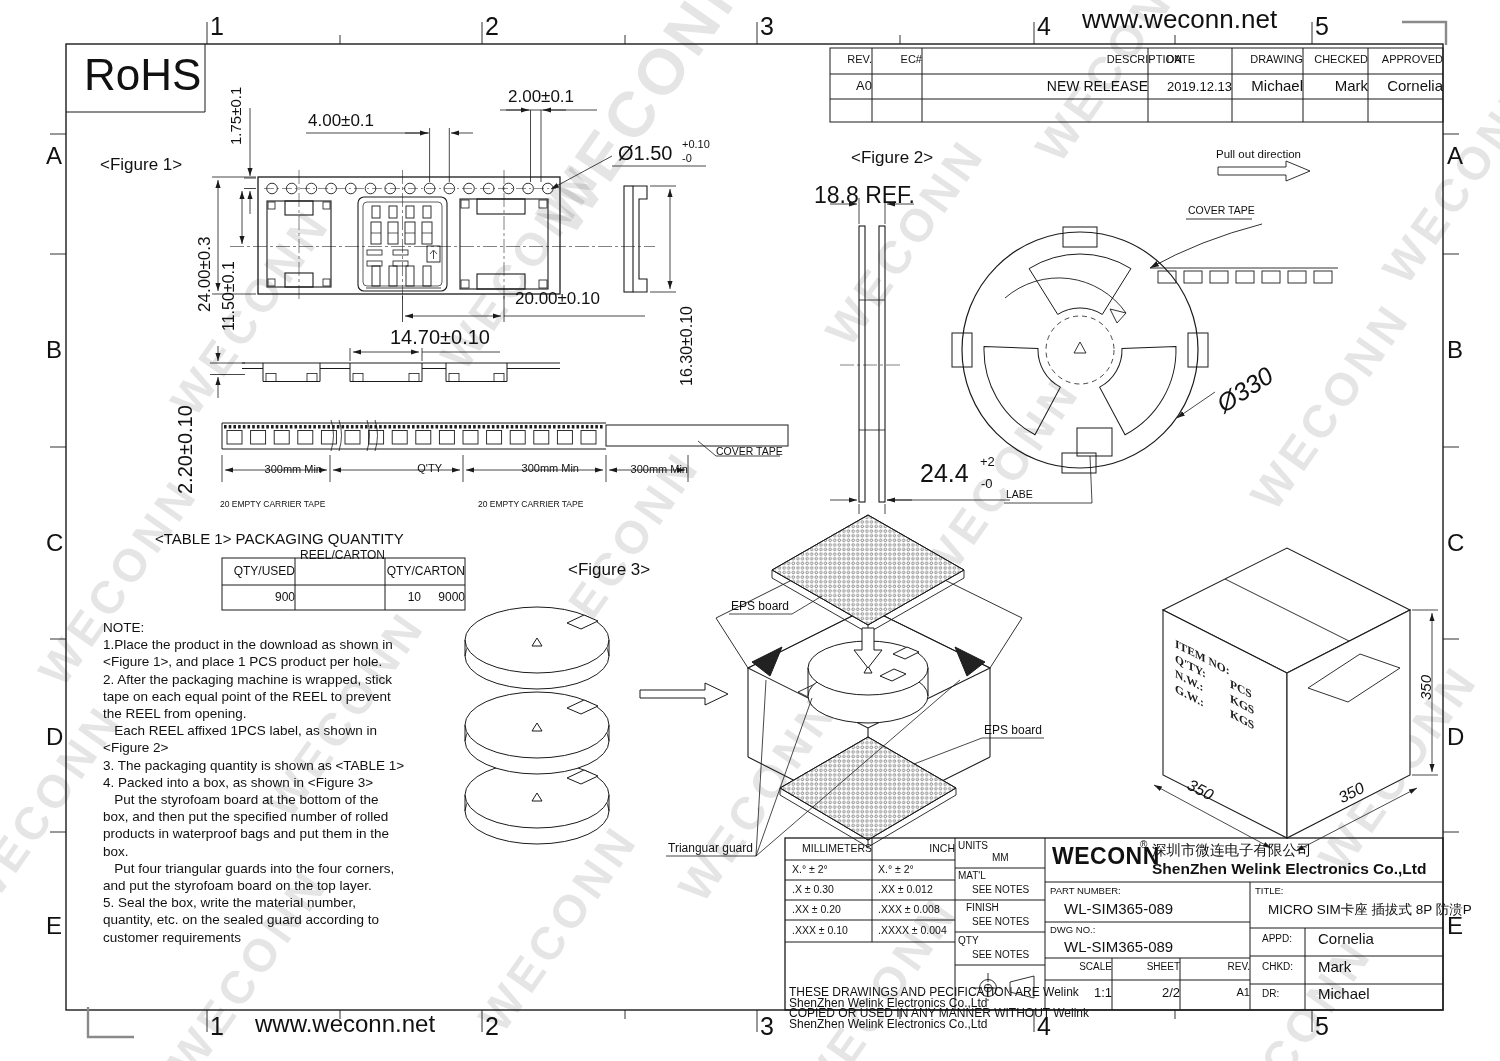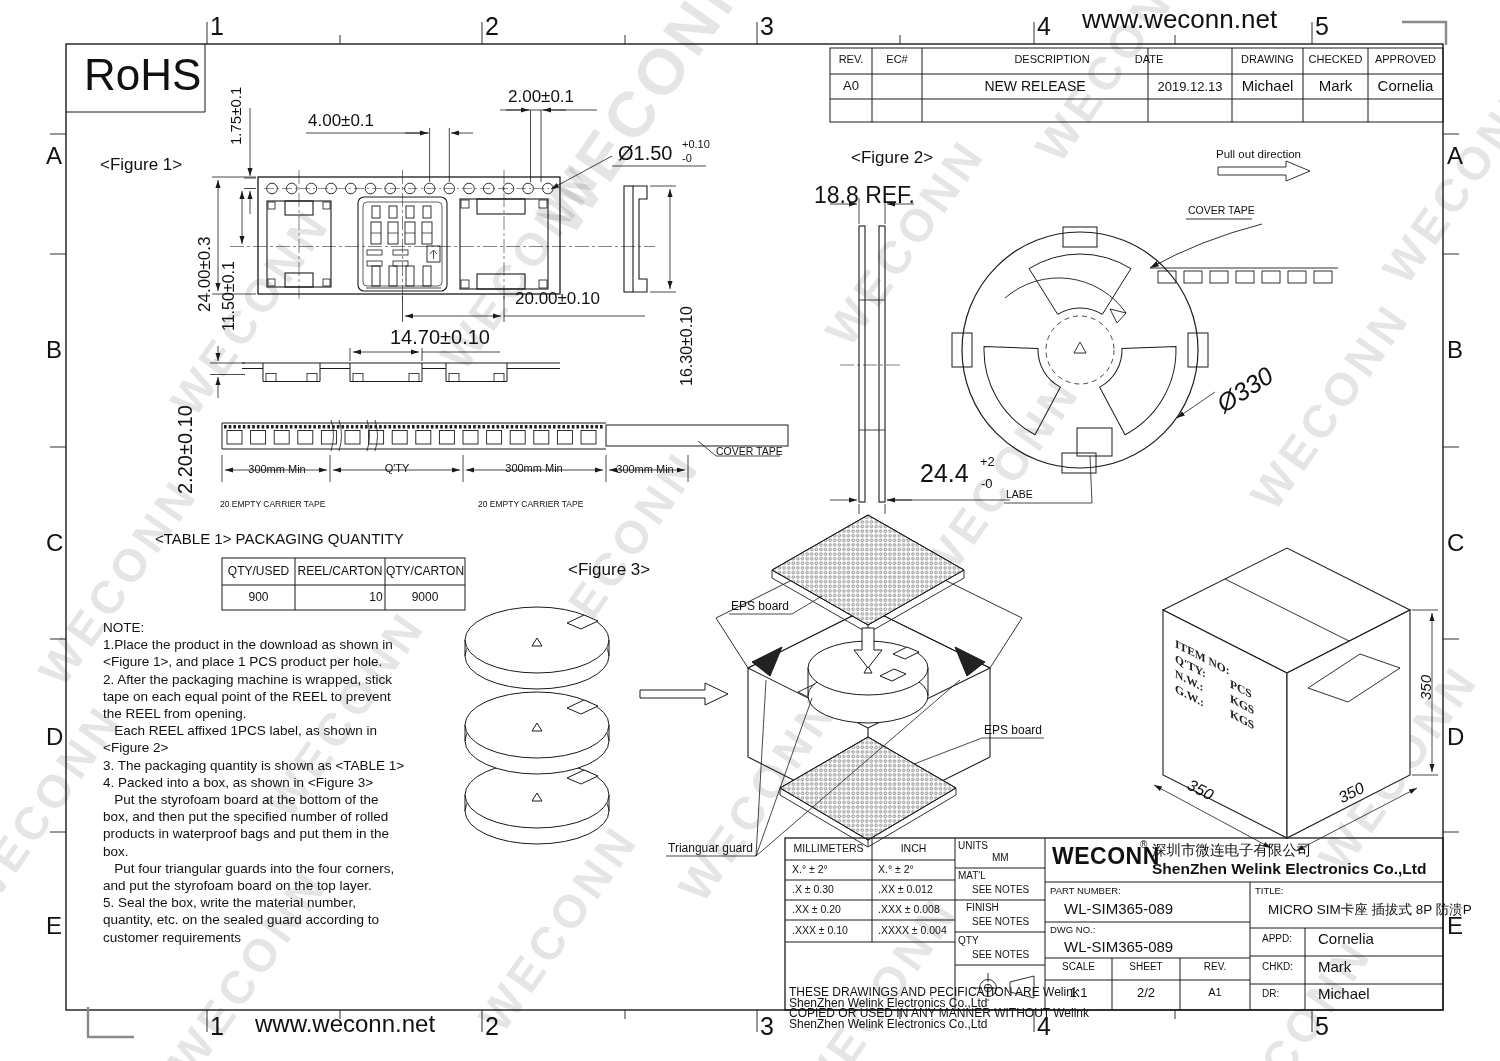--- a/index.html
+++ b/index.html
@@ -1,19 +1,19 @@
 <!DOCTYPE html>
 <html><head>
 <meta charset="utf-8">
 <style>
   html,body{margin:0;padding:0;background:#fff;}
   #sheet{position:relative;width:1500px;height:1061px;background:#fff;overflow:hidden;
          font-family:"Liberation Sans",sans-serif;color:#111;}
   .t{position:absolute;white-space:nowrap;color:#111;line-height:1.05;}
-  .c{text-align:center;}
+  .c{text-align:right;}
   .r90{transform:rotate(-90deg);transform-origin:0 0;}
   .wm{position:absolute;color:rgba(0,0,0,0.10);font-size:46px;font-weight:600;letter-spacing:5px;
       transform:translate(-50%,-50%) rotate(-55deg);white-space:nowrap;pointer-events:none;}
   .wm.big{font-size:64px;}
   svg{position:absolute;left:0;top:0;}
   .note-line{white-space:pre;}
   #notes{position:absolute;left:103px;top:619px;width:352px;font-size:13.5px;line-height:17.2px;}
 </style>
 </head>
 <body>
@@ -494,21 +494,21 @@
   <span class="t" style="left:731px;top:600px;font-size:12px;">EPS board</span>
   <span class="t" style="left:984px;top:724px;font-size:12px;">EPS board</span>
   <span class="t" style="left:668px;top:842px;font-size:12px;">Trianguar guard</span>
 
   <span class="t r90" style="left:1418px;top:700px;font-size:15px;font-style:italic;">350</span>
   <span class="t" style="left:1192px;top:777px;font-size:16px;font-style:italic;transform:rotate(27deg);transform-origin:0 0;">350</span>
   <span class="t" style="left:1336px;top:792px;font-size:16px;font-style:italic;transform:rotate(-27deg);transform-origin:0 0;">350</span>
 
   <span class="t" style="left:155px;top:531px;font-size:15px;">&lt;TABLE 1&gt; PACKAGING QUANTITY</span>
   <span class="t c" style="left:222px;top:565px;width:73px;font-size:12px;">QTY/USED</span>
-  <span class="t c" style="left:295px;top:565px;width:90px;font-size:12px;">REEL/CARTON</span>
+  <span class="t c" style="left:295px;top:549px;width:90px;font-size:12px;">REEL/CARTON</span>
   <span class="t c" style="left:385px;top:565px;width:80px;font-size:12px;">QTY/CARTON</span>
   <span class="t c" style="left:222px;top:591px;width:73px;font-size:12px;">900</span>
   <span class="t c" style="left:295px;top:591px;width:90px;font-size:12px;margin-left:36px;">10</span>
   <span class="t c" style="left:385px;top:591px;width:80px;font-size:12px;">9000</span>
 
   <div id="notes">
     <div class="note-line">NOTE:</div>
     <div class="note-line">1.Place the product in the download as shown in</div>
     <div class="note-line">&lt;Figure 1&gt;, and place 1 PCS product per hole.</div>
     <div class="note-line">2. After the packaging machine is wrapped, stick</div>

